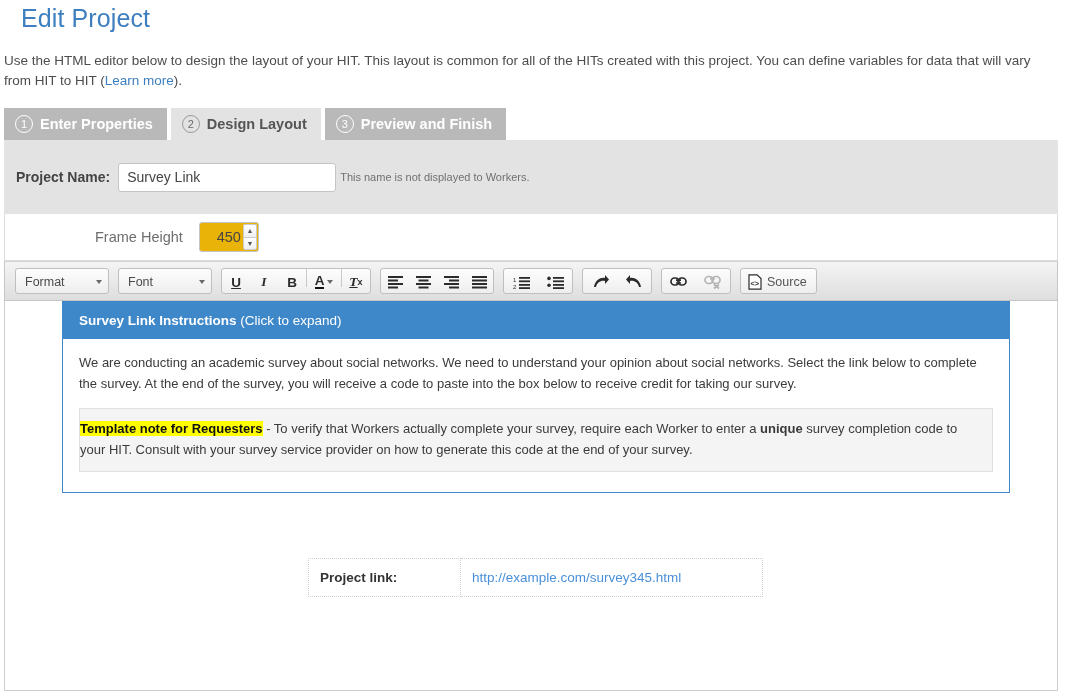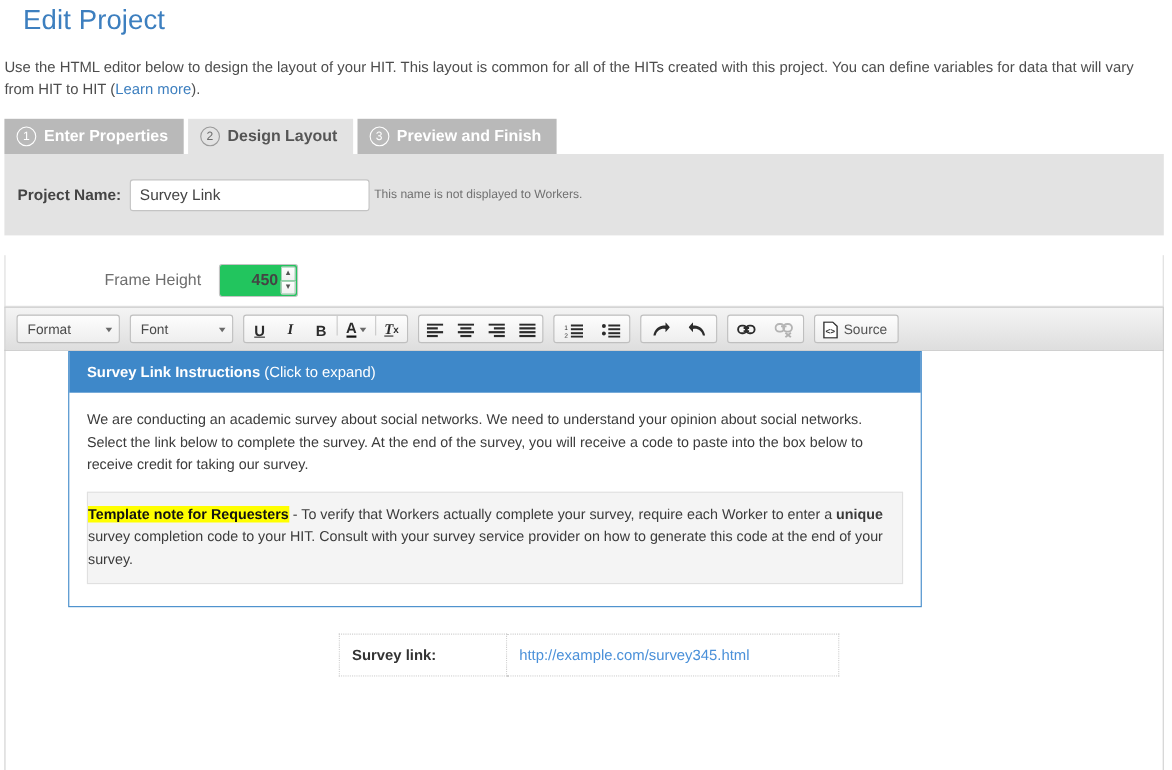--- a/index.html
+++ b/index.html
@@ -101,36 +101,34 @@
   .panel-white {
     background: #ffffff;
     width: 1054px;
     margin-left: 4px;
     border: 1px solid #dcdcdc;
     border-top: none;
     height: 47px;
     display: flex;
     align-items: center;
     padding-left: 90px;
-    margin-top: 18px;
   }
   .frame-label {
     font-size: 14.5px;
     color: #6e6e6e;
     margin-right: 16px;
   }
   .spinner-wrap {
     position: relative;
-    width: 72px; height: 30px;
+    width: 60px; height: 30px;
     border: 1px solid #c4c4c4;
     border-radius: 3px;
-    background: #22c55e;
-    display: flex;
-    align-items: center;
-    font-weight: bold;
+    background: #eab308;
+    display: flex;
+    align-items: center;
   }
   .spinner-wrap .val {
     flex: 1;
     text-align: right;
     font-size: 14.5px;
     color: #444444;
     padding-right: 2px;
   }
   .spin-btns {
     width: 14px; height: 26px;
@@ -218,21 +216,21 @@
     border: 1px solid #cfcfcf;
     border-top: none;
     position: relative;
     overflow: hidden;
   }
 
   .instr-box {
     position: absolute;
     left: 57px;
     top: 0px;
-    width: 776px;
+    width: 948px;
     border: 1px solid #3e88c9;
     background: #ffffff;
   }
   .instr-head {
     background: #3e88c9;
     color: #ffffff;
     padding: 11px 0 11px 16px;
     font-size: 13.5px;
     cursor: pointer;
   }
@@ -479,19 +477,19 @@
       <p>We are conducting an academic survey about social networks. We need to understand your opinion about social networks. Select the link below to complete the survey. At the end of the survey, you will receive a code to paste into the box below to receive credit for taking our survey.</p>
       <div class="note-box">
         <span class="hl">Template note for Requesters</span><span> - To verify that Workers actually complete your survey, require each Worker to enter a </span><b>unique</b><span> survey completion code to your HIT. Consult with your survey service provider on how to generate this code at the end of your survey.</span>
       </div>
     </div>
   </div>
 
   <table class="link-table">
     <tbody>
         <tr>
-      <td class="k">Survey link:</td>
+      <td class="k">Project link:</td>
       <td class="v"><a href="#">http://example.com/survey345.html</a></td>
     </tr>
   </tbody>
     </table>
 
 </div>
 
 </body></html>

